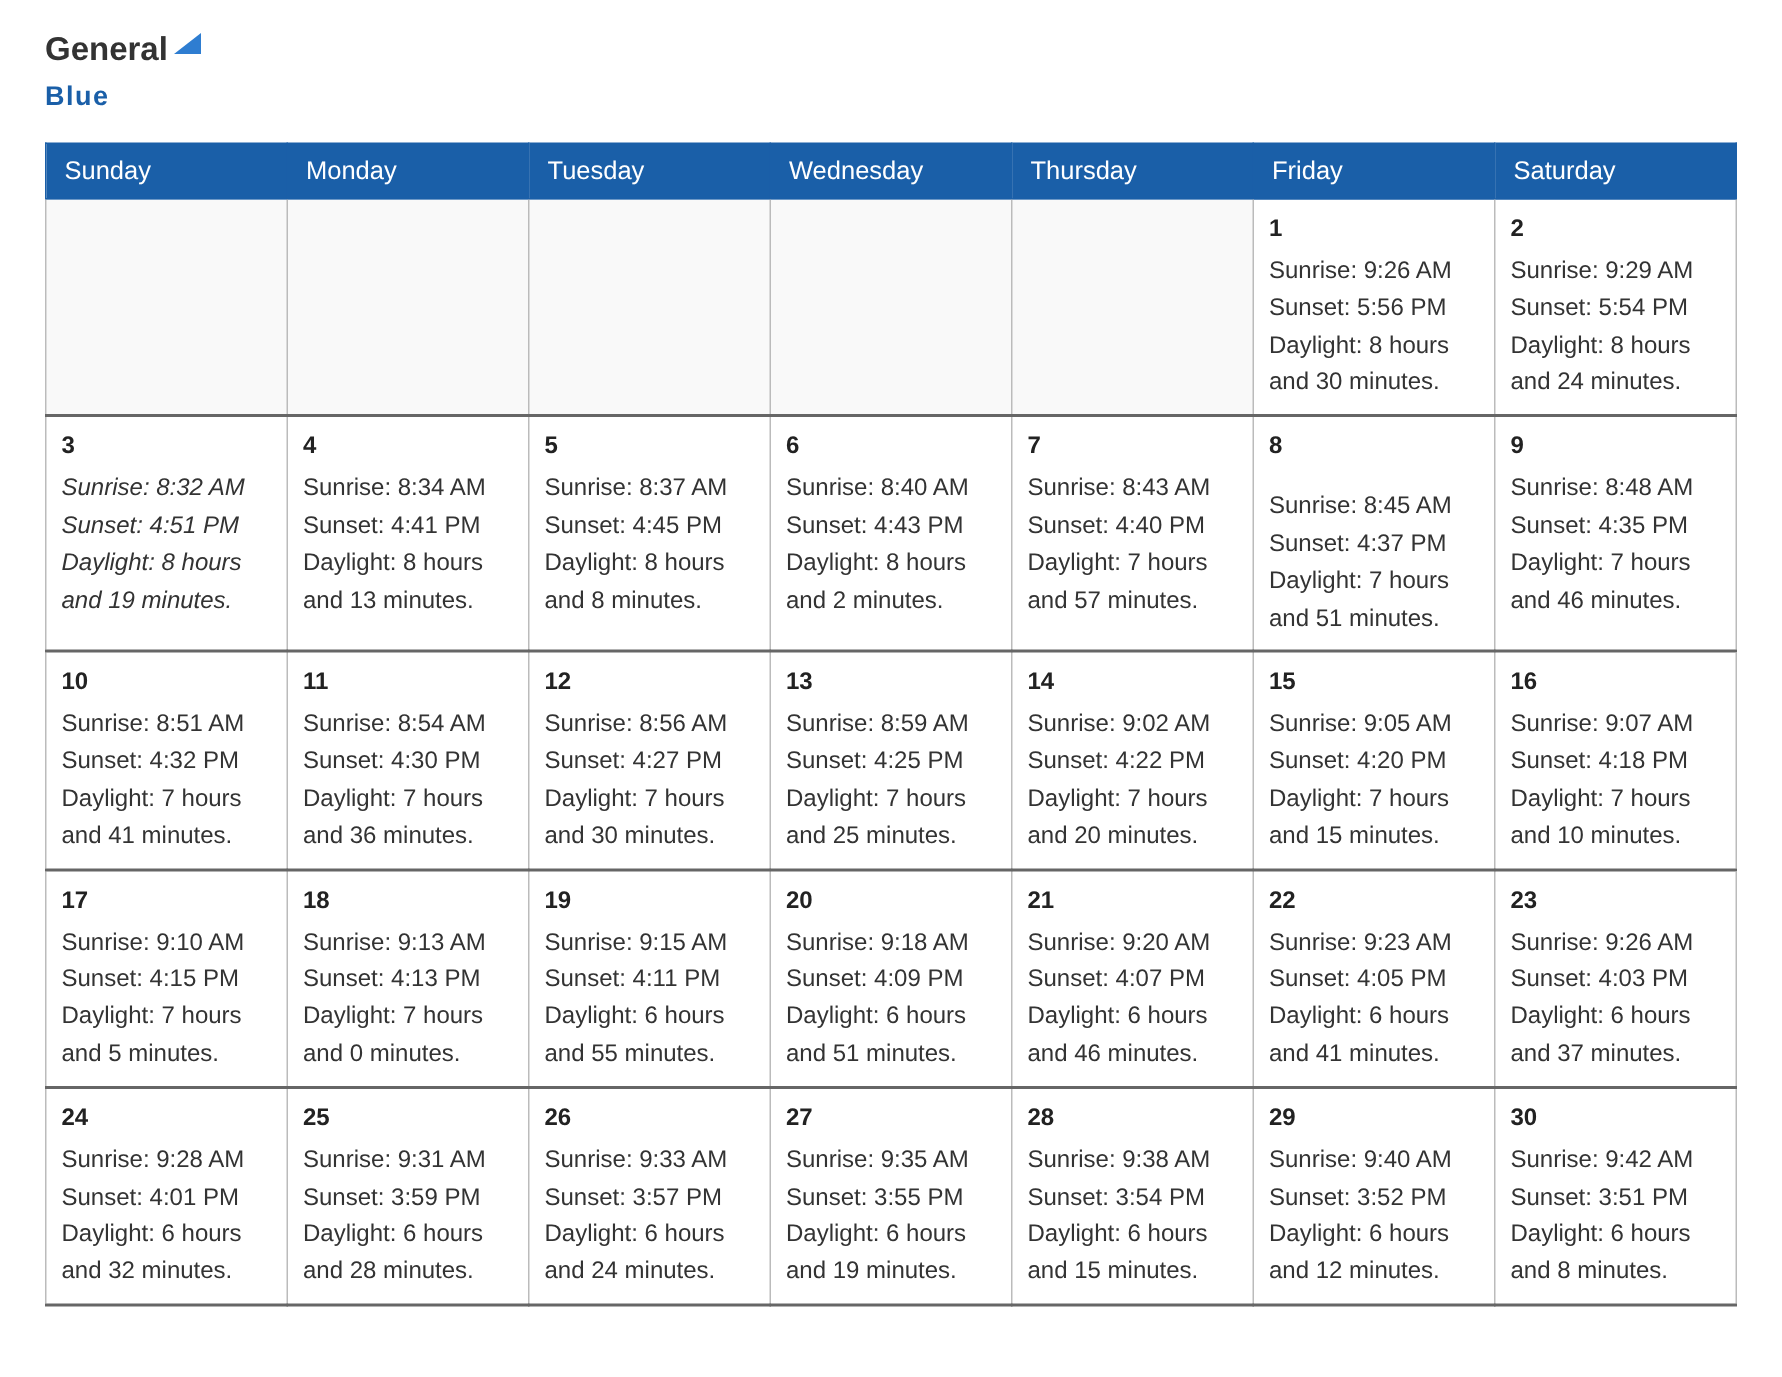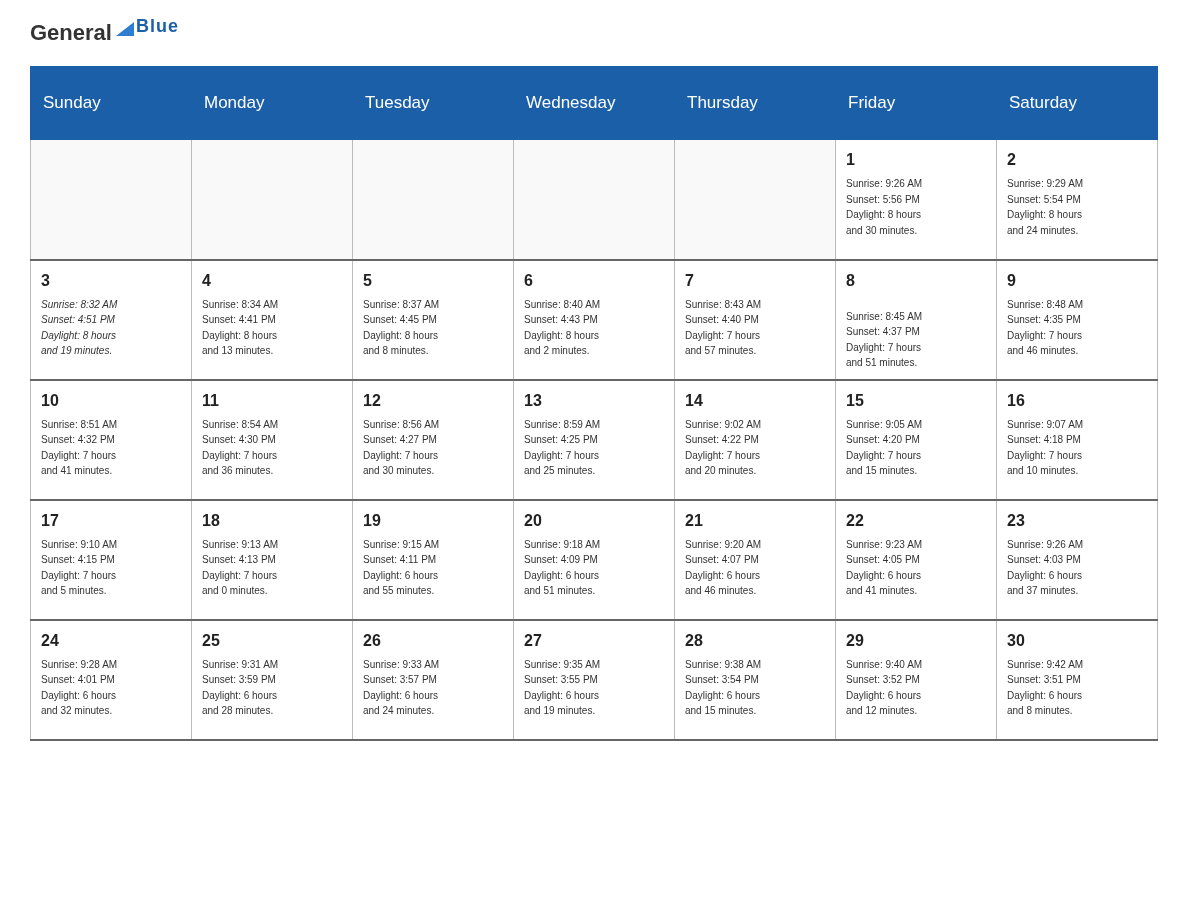--- a/index.html
+++ b/index.html
@@ -12,22 +12,23 @@
       padding: 20px 30px;
     }
     .header {
       display: flex;
       justify-content: space-between;
       align-items: flex-start;
       margin-bottom: 20px;
     }
     .logo {
       display: flex;
-      flex-direction: row;
+      flex-direction: column;
       align-items: flex-start;
+      gap: 12px;
     }
     .logo-text {
       font-size: 22px;
       font-weight: bold;
       color: #333;
     }
     .logo-line {
       font-size: 18px;
       color: #1a5fa8;
       font-weight: bold;
@@ -49,21 +50,21 @@
       margin-top: 4px;
     }
     .calendar {
       width: 100%;
       border-collapse: collapse;
       border: 1px solid #999;
     }
     .calendar th {
       background-color: #1a5fa8;
       color: #fff;
-      padding: 26px 12px;
+      padding: 8px 12px;
       text-align: left;
       font-size: 17px;
       font-weight: normal;
       border: 1px solid #1a5fa8;
     }
     .calendar td {
       vertical-align: top;
       padding: 8px 10px;
       border: 1px solid #bbb;
       width: calc(100% / 7);
@@ -73,21 +74,21 @@
       line-height: 1.5;
     }
     .day-number {
       font-size: 16px;
       font-weight: bold;
       color: #222;
       display: block;
       margin-bottom: 4px;
     }
     .day-info {
-      font-size: 10px;
+      font-size: 16px;
       color: #333;
       line-height: 1.55;
     }
     .empty-cell {
       background: #f9f9f9;
     }
     .calendar tbody tr {
       border-bottom: 2px solid #666;
     }
   </style>

